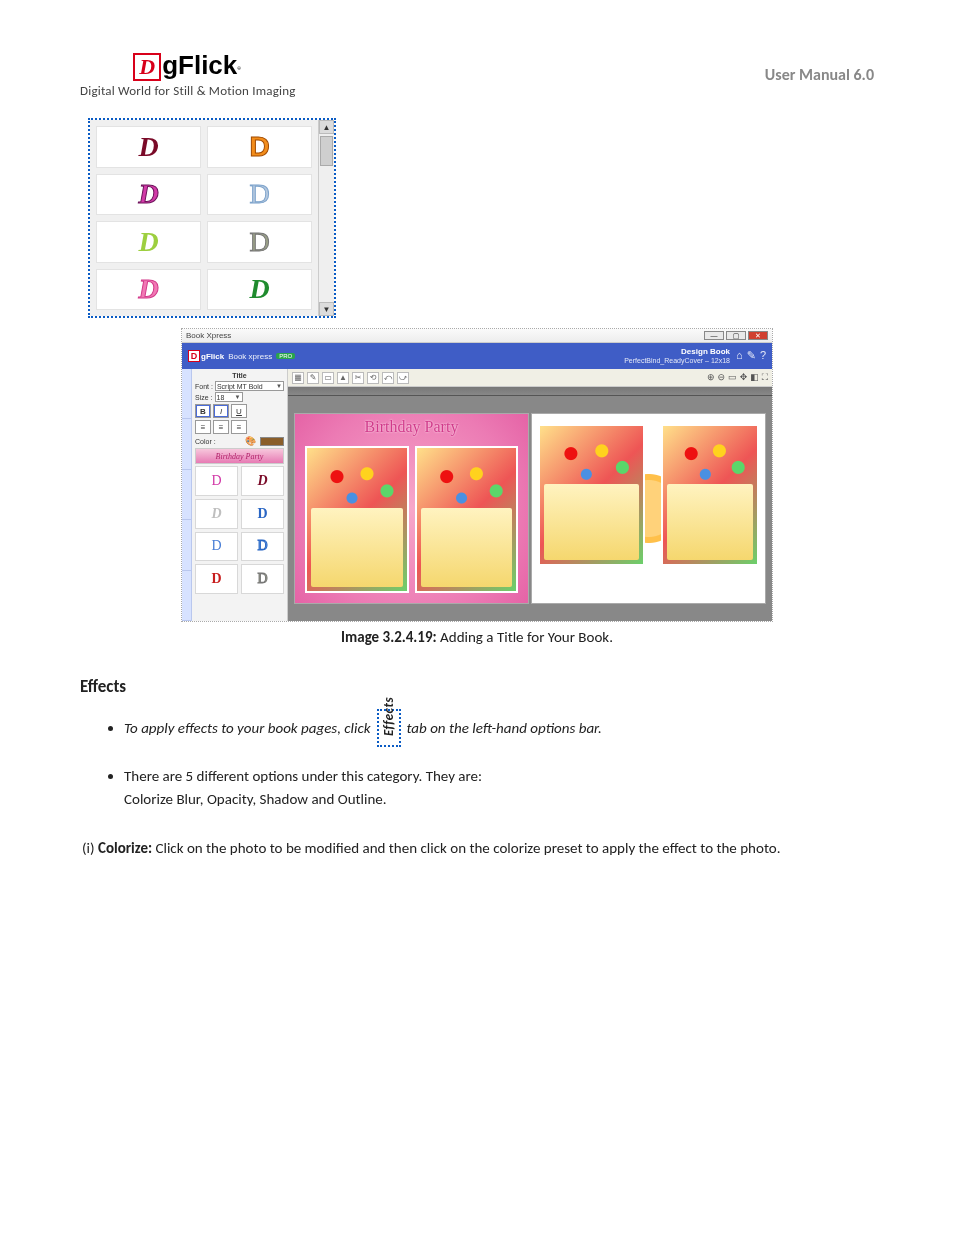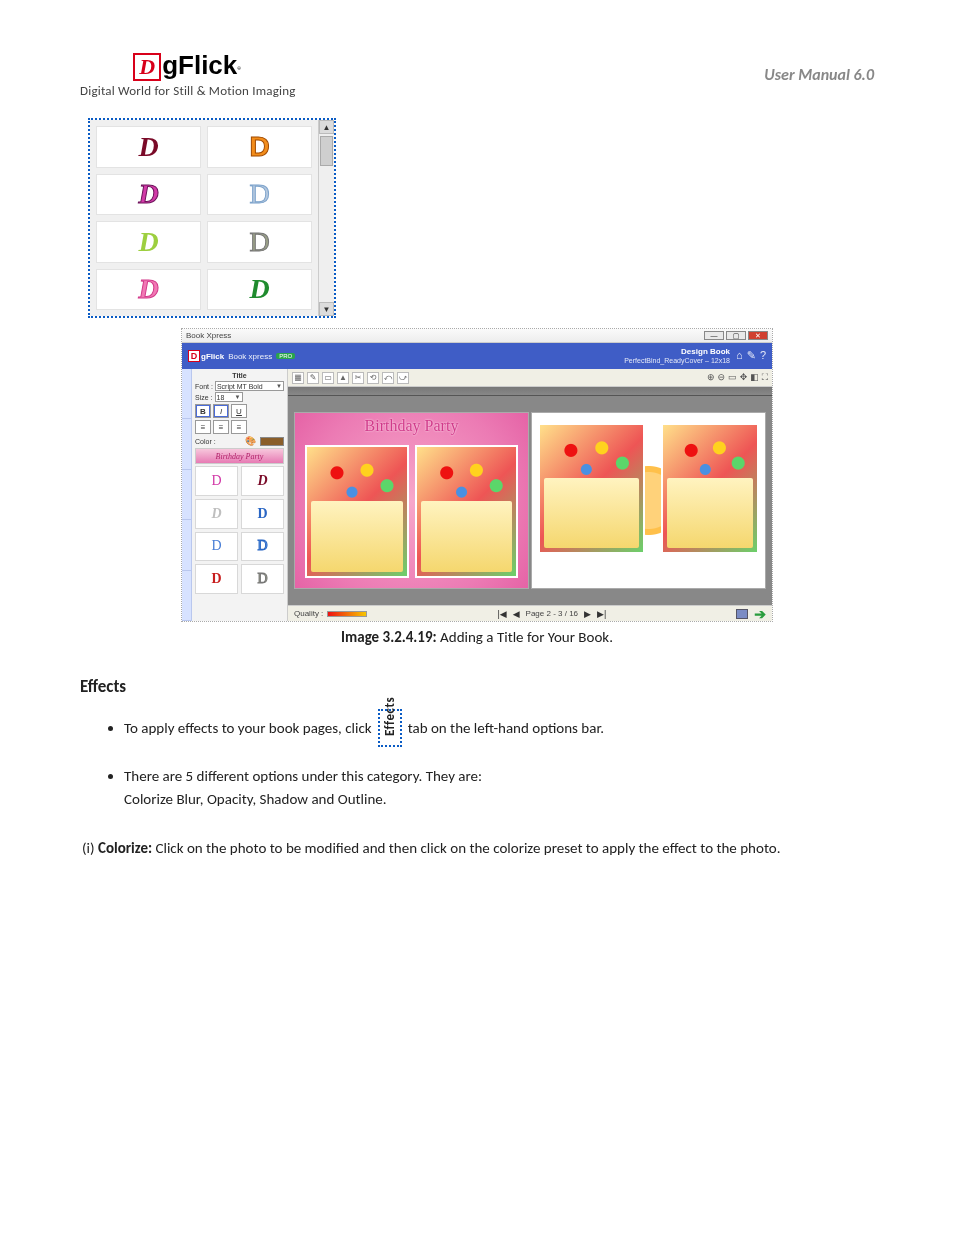--- a/index.html
+++ b/index.html
@@ -17,21 +17,21 @@
   .logo-main { display: flex; align-items: baseline; gap: 0; }
   .logo-d-box {
     width: 28px; height: 28px; border: 2px solid #d8001a; display: inline-flex;
     align-items: center; justify-content: center; color: #d8001a; font-weight: 900;
     font-size: 22px; font-style: italic; font-family: Georgia, serif;
   }
   .logo-g { font-size: 26px; font-weight: 900; color: #000; margin-left: 1px; font-family: Arial Black, sans-serif;}
   .logo-flick { font-size: 26px; font-weight: 900; color: #000; font-family: Arial Black, sans-serif;}
   .logo-reg { font-size: 10px; vertical-align: super; }
   .logo-tag { font-size: 13px; color: #444; margin-top: 2px; letter-spacing: .2px;}
-  .header-right { font-weight: bold; color: #888; font-size: 16px; font-style: italic; }
+  .header-right { font-weight: bold; color: #888; font-size: 16px; }
 
   
   .presets-panel {
     border: 2px dotted #0a5bc4;
     width: 248px; height: 200px;
     display: inline-flex; vertical-align: bottom;
     margin-left: 8px;
   }
   .presets-grid {
     flex: 1; display: grid; grid-template-columns: 1fr 1fr; grid-template-rows: repeat(4,1fr);
@@ -124,21 +124,21 @@
   h3.section-h { font-size:17px; font-weight:bold; margin: 20px 0 12px 0;}
   .effects-tab {
     display:inline-block; border:2px dotted #0a5bc4; padding:4px 2px 6px 2px;
     vertical-align: middle; margin: 0 2px;
   }
   .effects-tab span{
     display:inline-block; transform: rotate(-90deg);
     font-size:13px; font-weight:600; letter-spacing:.5px;
     width: 16px; line-height:16px; text-align:center;
   }
-  .inline-flow { display:flex; align-items:center; flex-wrap:wrap; gap:4px; line-height:1.6;}
+  .inline-flow { display:flex; align-items:center; flex-wrap:wrap; gap:4px; line-height:1.6;font-style:italic;}
   .colz-para { margin-left: 2px; margin-top: 26px; line-height:1.6;}
   .colz-para .num { display:inline;}
 </style>
 </head>
 <body>
 
 <div class="header-row">
   <div class="logo-block">
     <div class="logo-main">
       <span class="logo-d-box">D</span>
@@ -295,37 +295,20 @@
             <div class="bgdeco"></div>
             <div class="ph a">
                 <div class="people"></div>
               </div>
             <div class="ph b">
                 <div class="people"></div>
               </div>
           </div>
         </div>
       </div>
-      <div class="statusbar">
-        <div class="quality">
-          <span>Quality :</span>
-          <div class="bar"></div>
-        </div>
-        <div class="pager">
-          <span class="pg-btn">|◀</span>
-          <span class="pg-btn">◀</span>
-          <span>Page 2 - 3 / 16</span>
-          <span class="pg-btn">▶</span>
-          <span class="pg-btn">▶|</span>
-        </div>
-        <div class="save-exit">
-          <div class="save-icn"></div>
-          <span class="arrow-go">➔</span>
-        </div>
-      </div>
     </div>
   </div>
 </div>
 <div class="caption">
   <span class="lbl">Image 3.2.4.19:</span><span> Adding a Title for Your Book.</span>
 </div>
 
 <h3 class="section-h">Effects</h3>
 
 <ul class="bullets">

